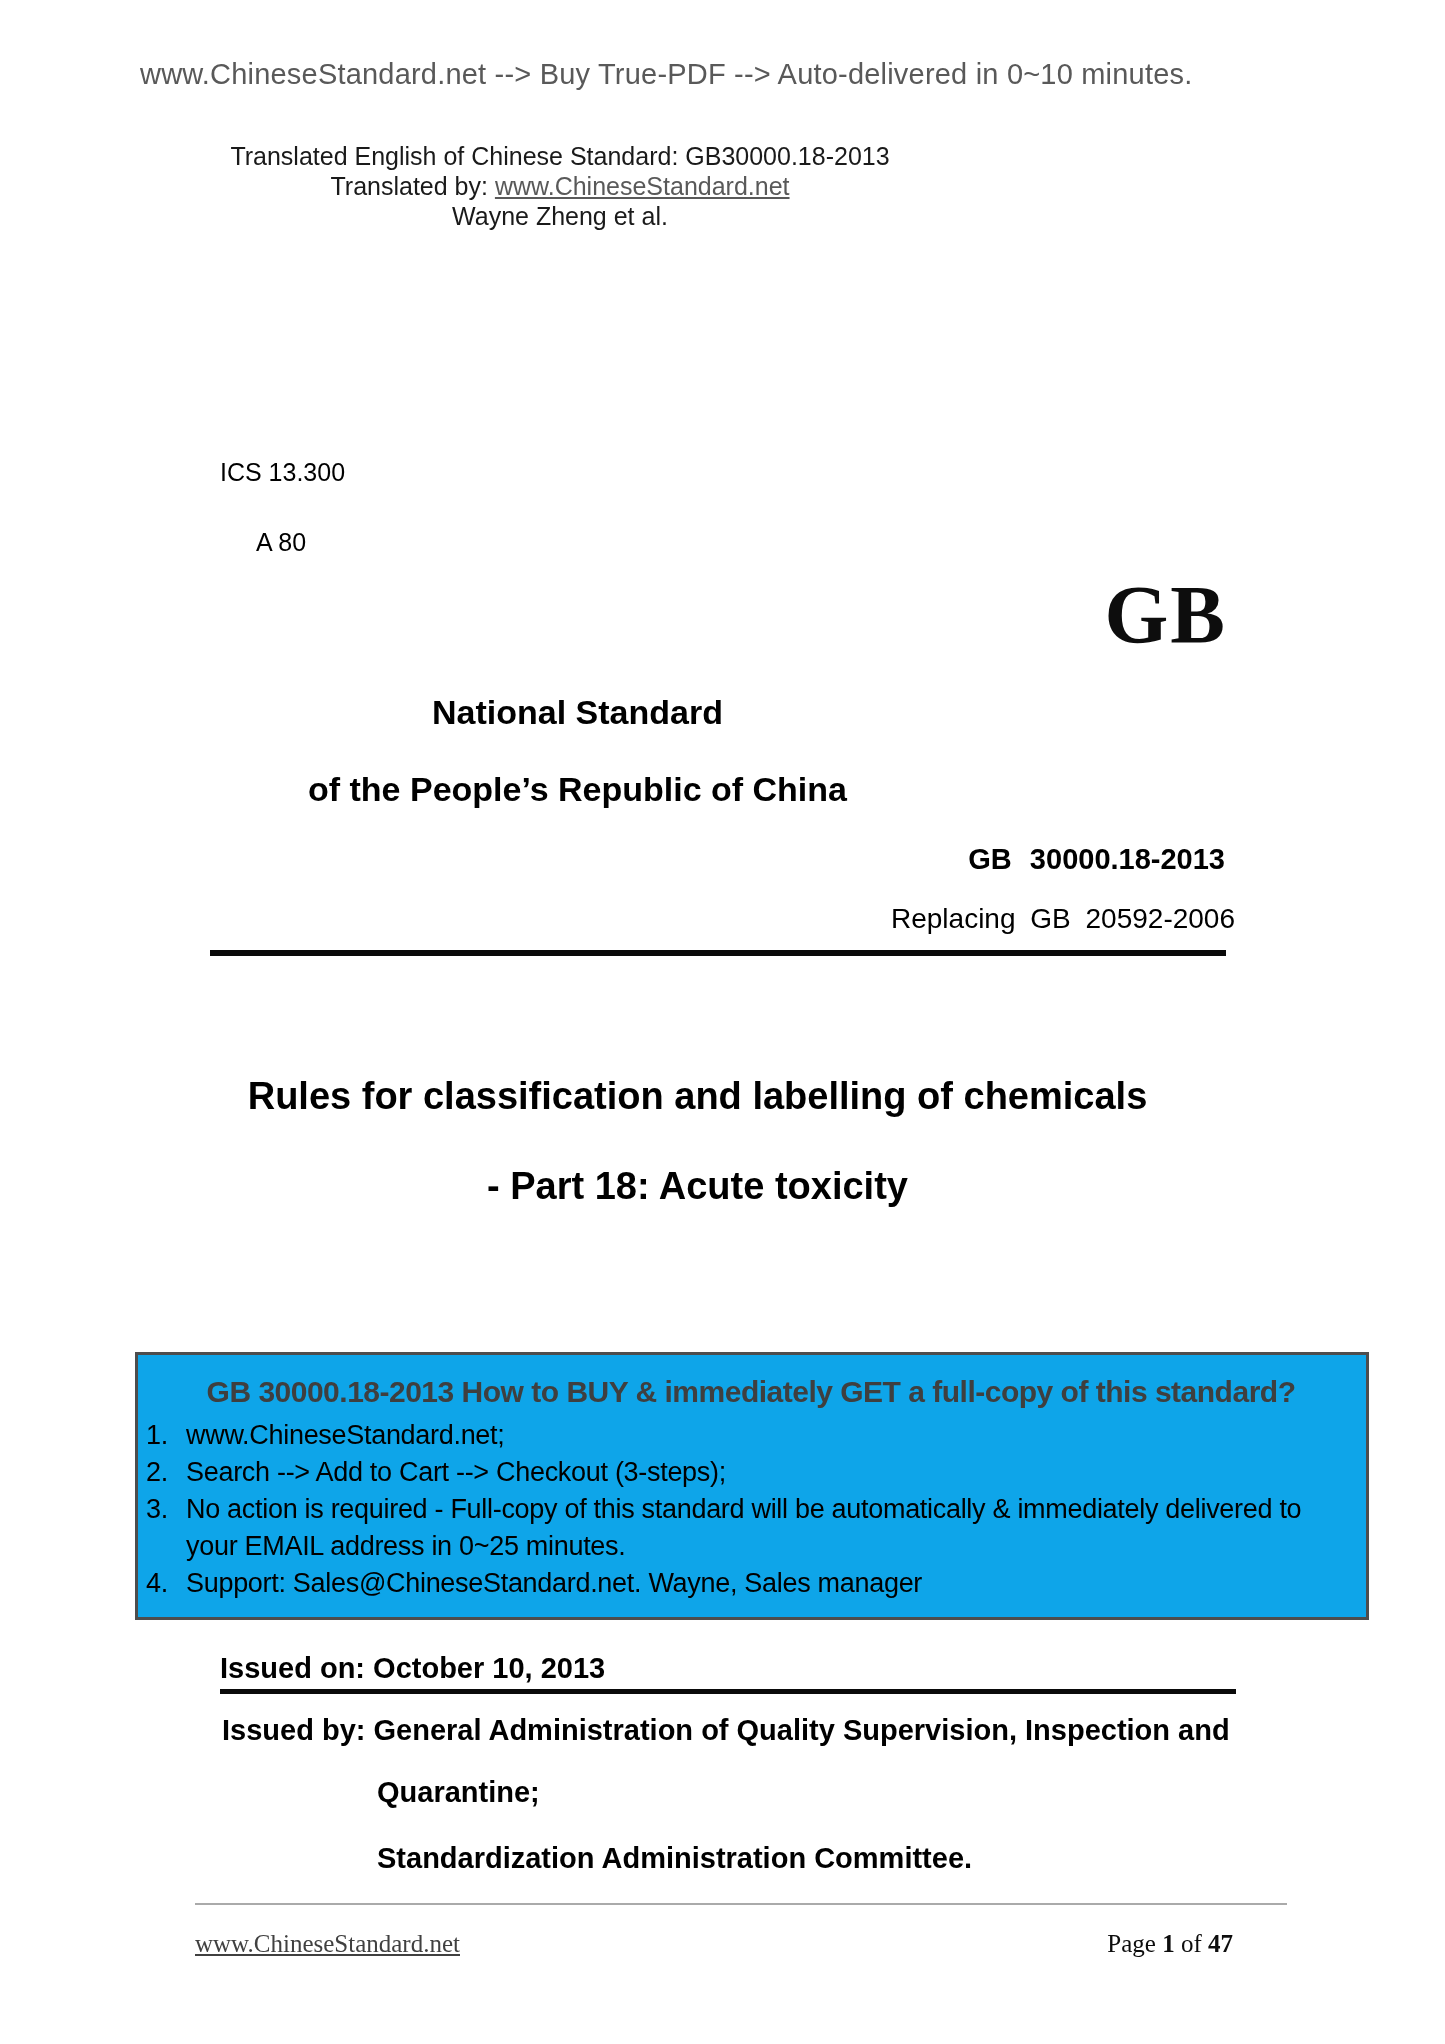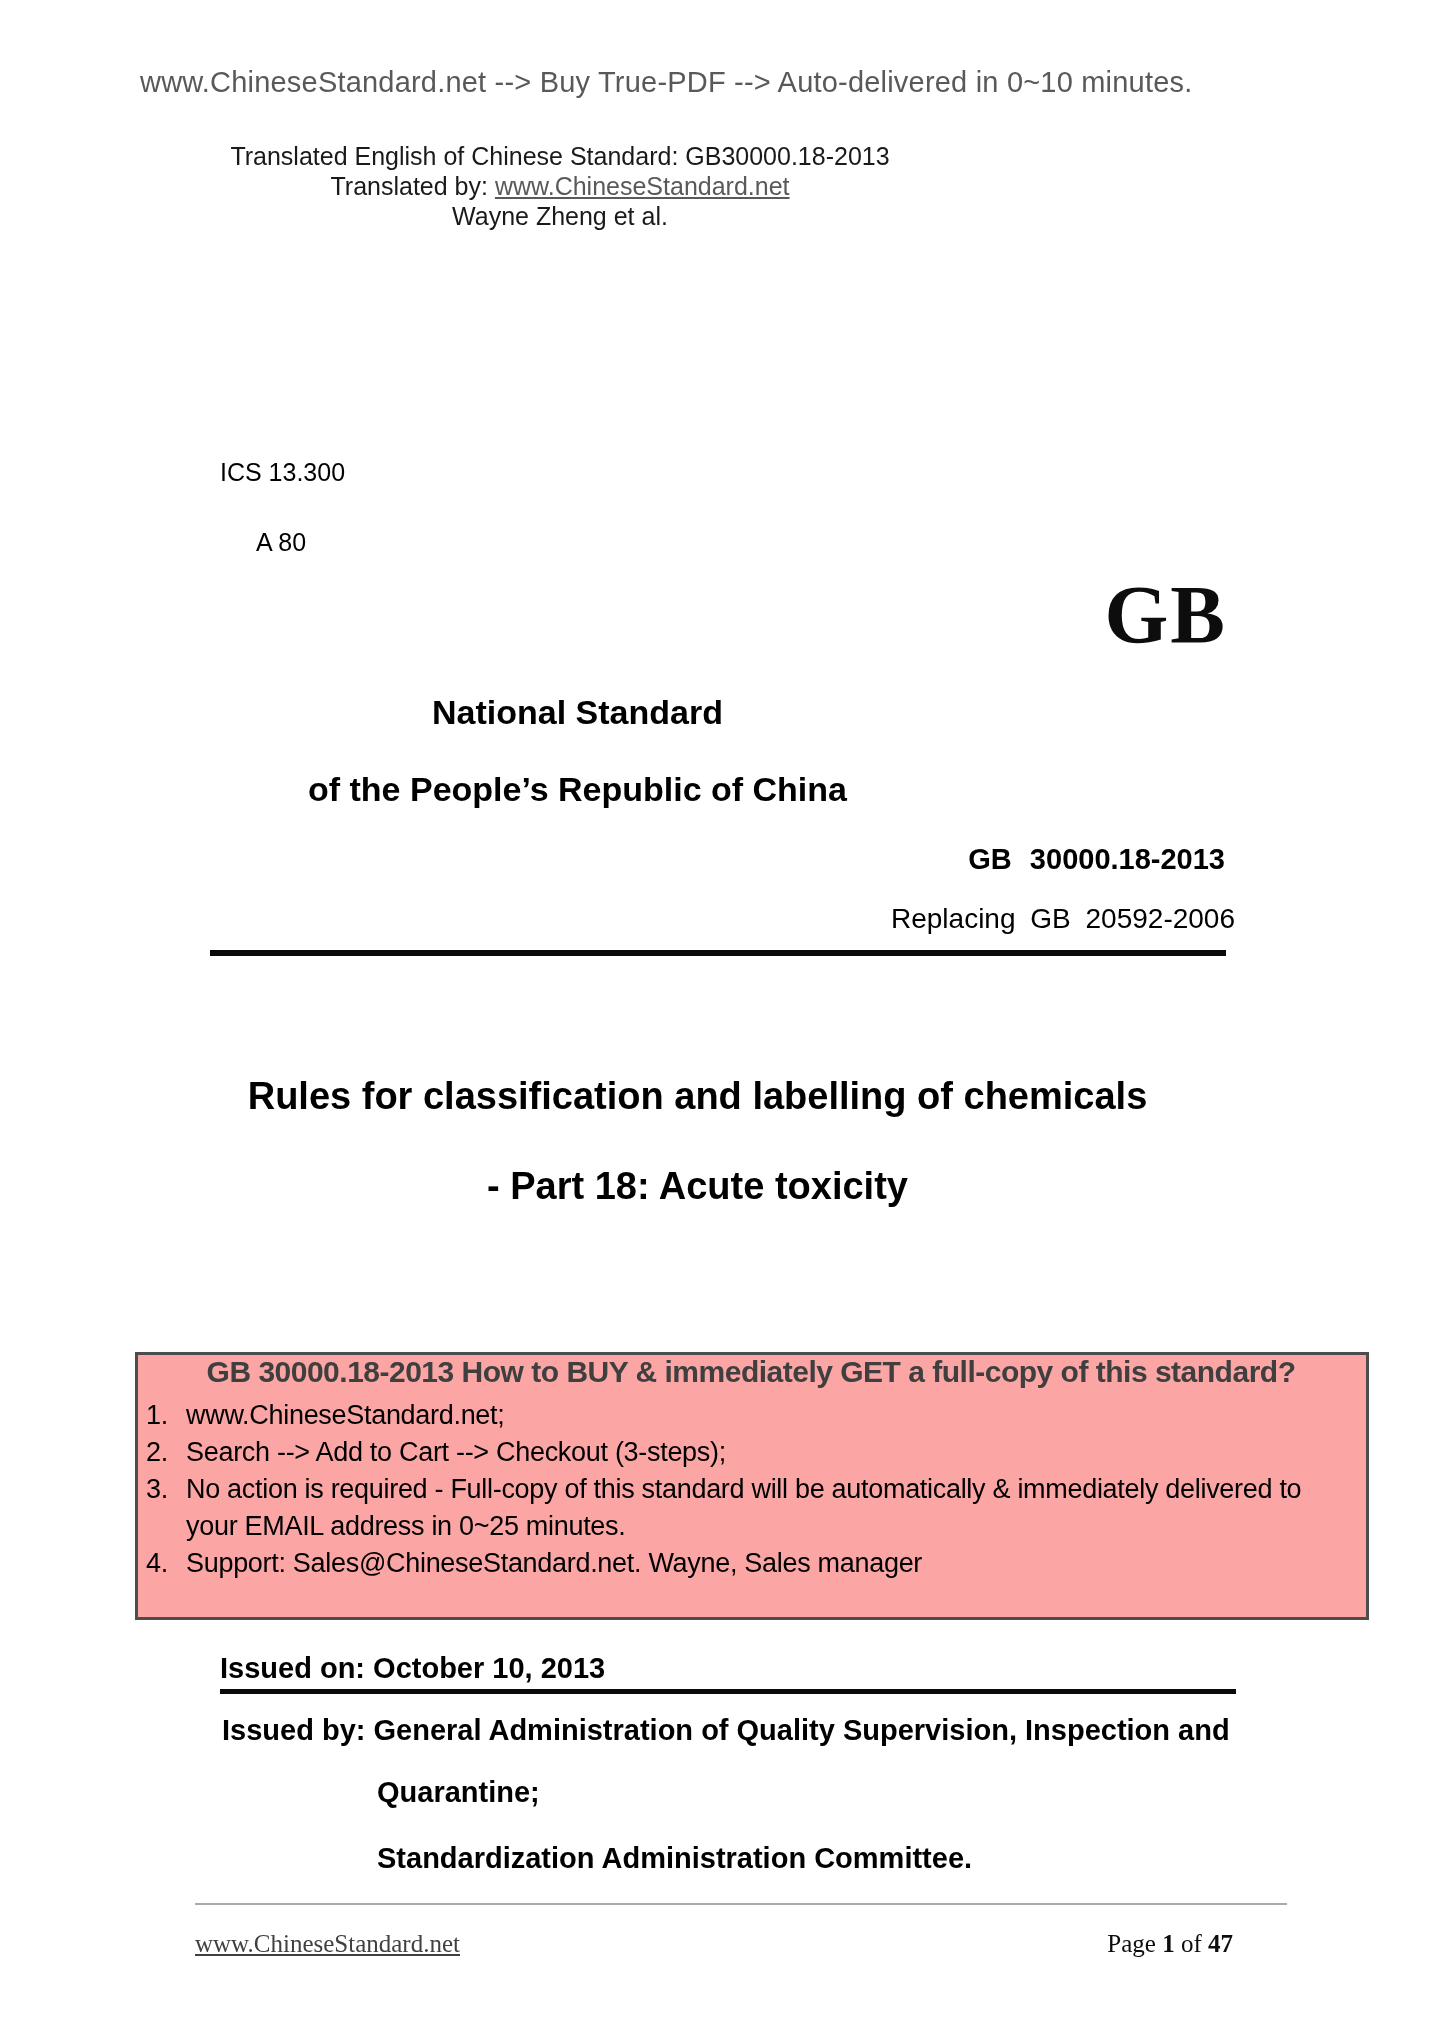--- a/index.html
+++ b/index.html
@@ -3,21 +3,21 @@
 <meta charset="utf-8">
 <style>
   * { margin: 0; padding: 0; box-sizing: border-box; }
   html, body { width: 1445px; height: 2044px; background: #ffffff; overflow: hidden; }
   body { font-family: "Liberation Sans", sans-serif; color: #000; position: relative; }
 
   .abs { position: absolute; }
 
   
   .header-note {
-    left: 140px; top: 66px;
+    left: 140px; top: 58px;
     font-size: 29px; color: #595959; letter-spacing: 0.2px;
   }
 
   
   .translation-block {
     left: 140px; top: 141px; width: 840px;
     text-align: center; font-size: 25px; line-height: 30px; color: #1a1a1a;
   }
   .translation-block .t-line { margin-bottom: 0px; }
   a.gray-link, .gray-link {
@@ -58,22 +58,22 @@
   
   .doc-title {
     left: 145px; top: 1075px; width: 1105px; text-align: center;
     font-size: 38px; font-weight: bold; line-height: 42px;
   }
   .doc-title .title2 { margin-top: 48px; }
 
   
   .buy-box {
     left: 135px; top: 1352px; width: 1234px; height: 268px;
-    border: 3px solid #4d4d4d; background: #fca5a5;
-    padding: 0 10px 0 8px;
+    border: 3px solid #4d4d4d; background: #0ea5e9;
+    padding: 20px 10px 0 8px;
   }
   .buy-box-heading {
     text-align: center; font-size: 30px; font-weight: bold;
     color: #3f3f3f; letter-spacing: -0.5px; margin-bottom: 8px;
   }
   .buy-list { list-style: none; font-size: 27px; letter-spacing: -0.3px; }
   .buy-list li { display: flex; line-height: 37px; }
   .buy-list .num { width: 40px; flex: 0 0 40px; }
   .buy-list .itxt { flex: 1; }
 

